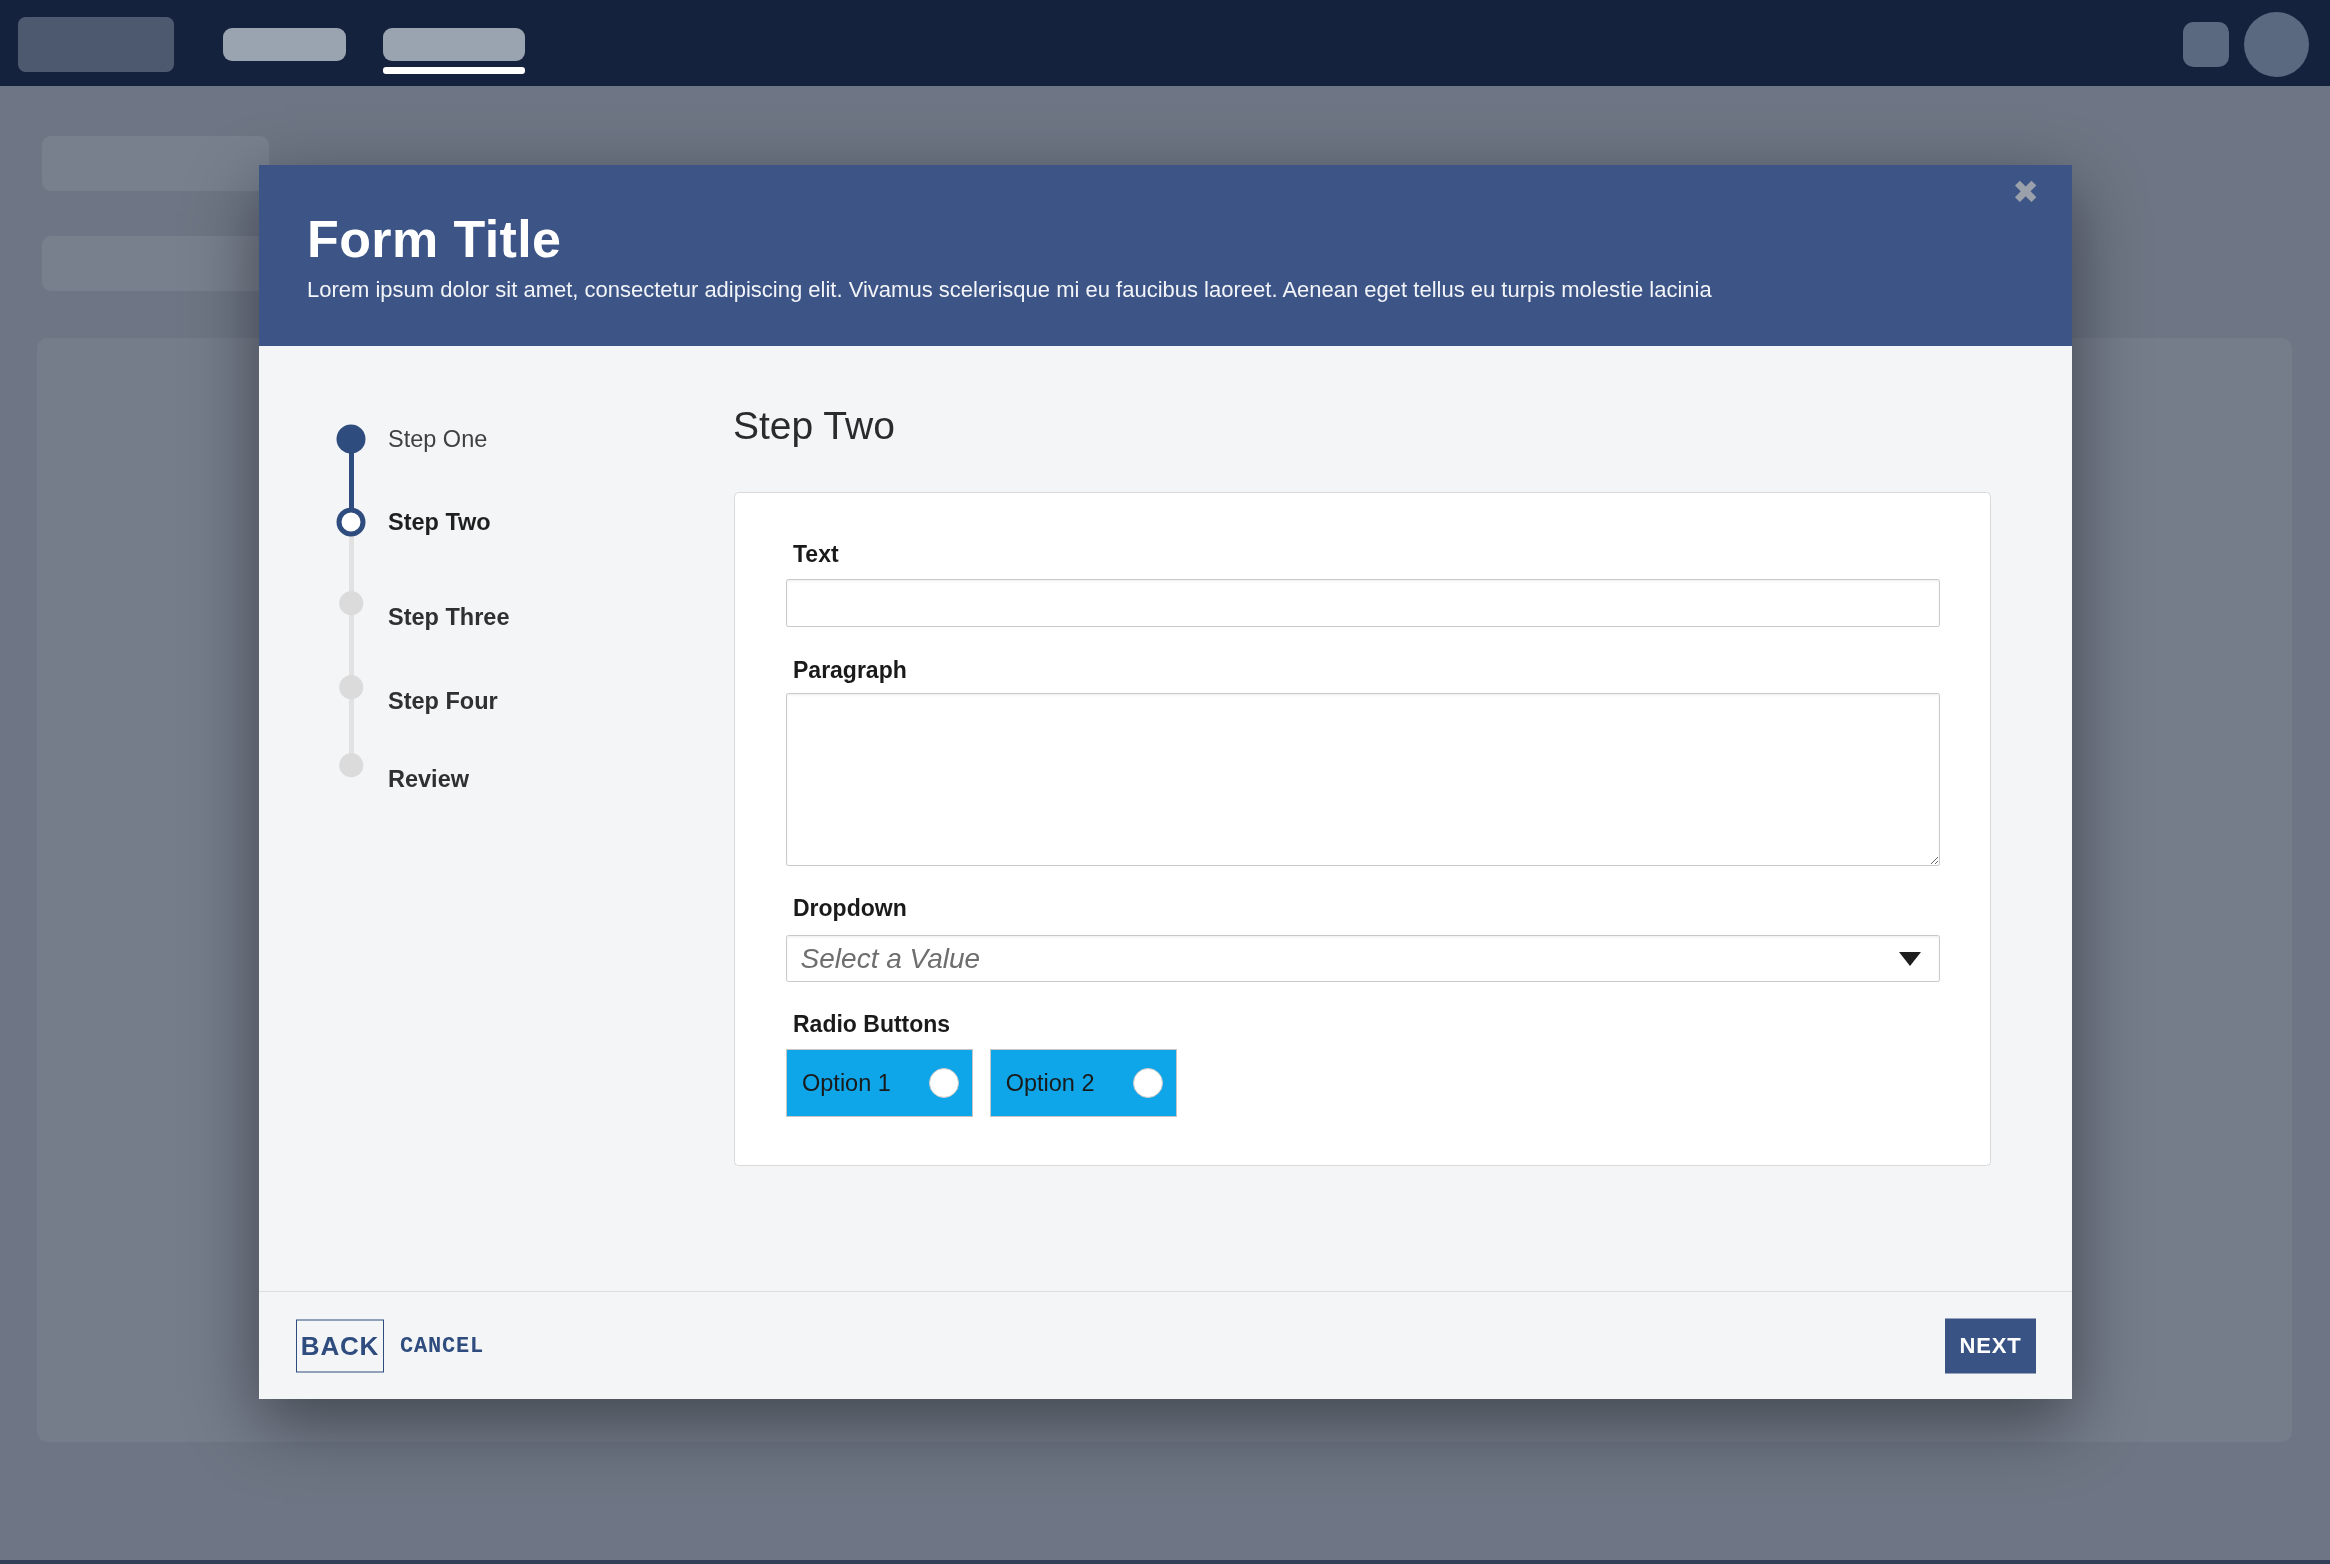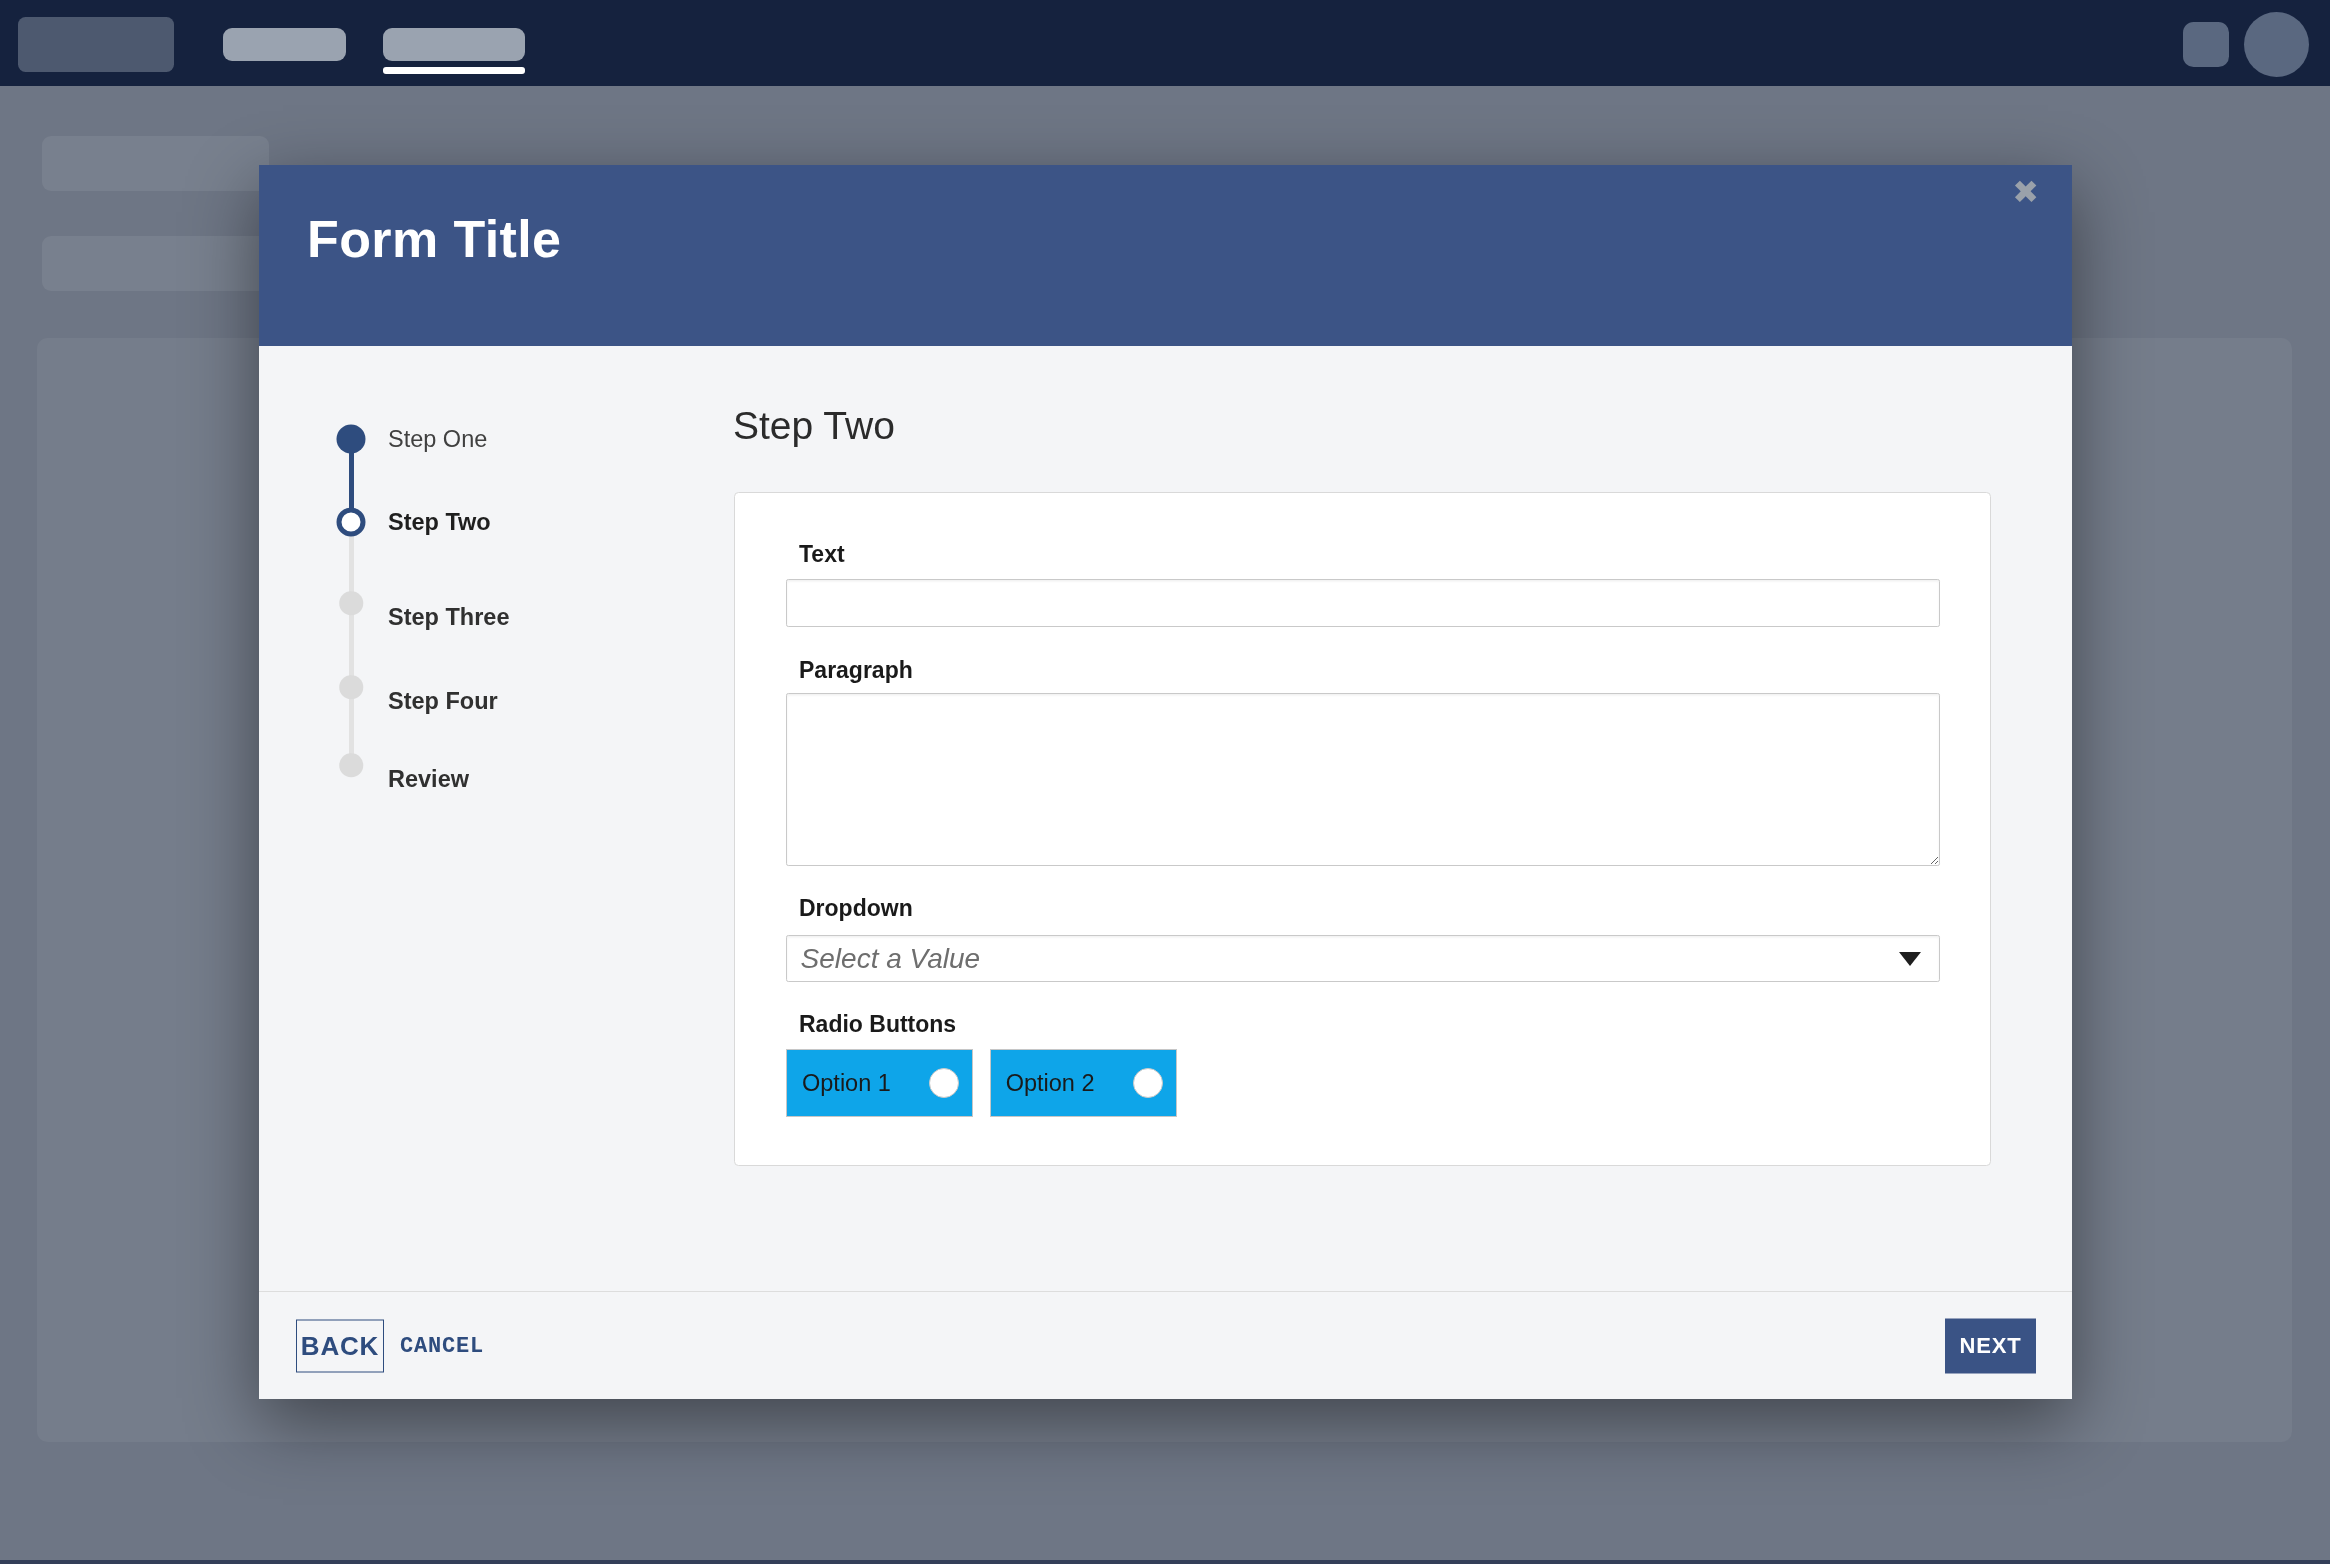--- a/index.html
+++ b/index.html
@@ -47,21 +47,21 @@
   .dot-upcoming  { width:23.5px; height:23.5px; background:#DBDBDB; }
   .step-label { position:absolute; left:129px; transform:translateY(-50%); font-size:23.5px; white-space:nowrap; cursor:pointer; }
   .lbl-completed { color:#404040; font-weight:400; }
   .lbl-current   { color:#1F1F1F; font-weight:700; }
   .lbl-upcoming  { color:#303030; font-weight:700;margin-top:14px; }
 
   
   .content-heading { position:absolute; left:474px; top:58px; font-size:39px; font-weight:400; color:#2B2B2B; }
   .card { position:absolute; left:475px; top:146px; width:1257px; height:674px; background:#FFFFFF;
           border:1.5px solid #D9D9D9; border-radius:4.5px; }
-  .field-label { position:absolute; left:64px; font-size:23px; font-weight:700; color:#1A1A1A; }
+  .field-label { position:absolute; left:58px; font-size:23px; font-weight:700; color:#1A1A1A; }
   .lbl-text      { top:48px; }
   .lbl-paragraph { top:164px; }
   .lbl-dropdown  { top:402px; }
   .lbl-radio     { top:518px; }
 
   .text-input { position:absolute; left:51px; top:86px; width:1154px; height:48px; background:#FFFFFF;
                 border:1.5px solid #C9C9C9; border-radius:2.3px; box-shadow:inset 0 1.5px 2.3px rgba(0,0,0,0.06);
                 font-family:inherit; font-size:23px; color:#333; padding:0 13.6px; }
   .paragraph-input { position:absolute; left:51px; top:200px; width:1154px; height:173px; background:#FFFFFF;
                 border:1.5px solid #C9C9C9; border-radius:2.3px; box-shadow:inset 0 1.5px 2.3px rgba(0,0,0,0.06);
@@ -106,20 +106,21 @@
 
   <div class="bg-block bg-b1"></div>
   <div class="bg-block bg-b2"></div>
   <div class="bg-panel"></div>
   <div class="bottom-edge"></div>
 
   <div class="modal">
 
     <div class="modal-header">
       <div class="modal-title">Form Title</div>
+      <div class="modal-desc">Lorem ipsum dolor sit amet, consectetur adipiscing elit. Vivamus scelerisque mi eu faucibus laoreet. Aenean eget tellus eu turpis molestie lacinia</div>
       <div class="modal-close">✖</div>
     </div>
 
     <div class="modal-body">
 
       <div class="stepper">
         <div class="step-line rail"></div>
         <div class="step-line active"></div>
 
         <div class="step-dot dot-completed" style="top:93px"></div>

